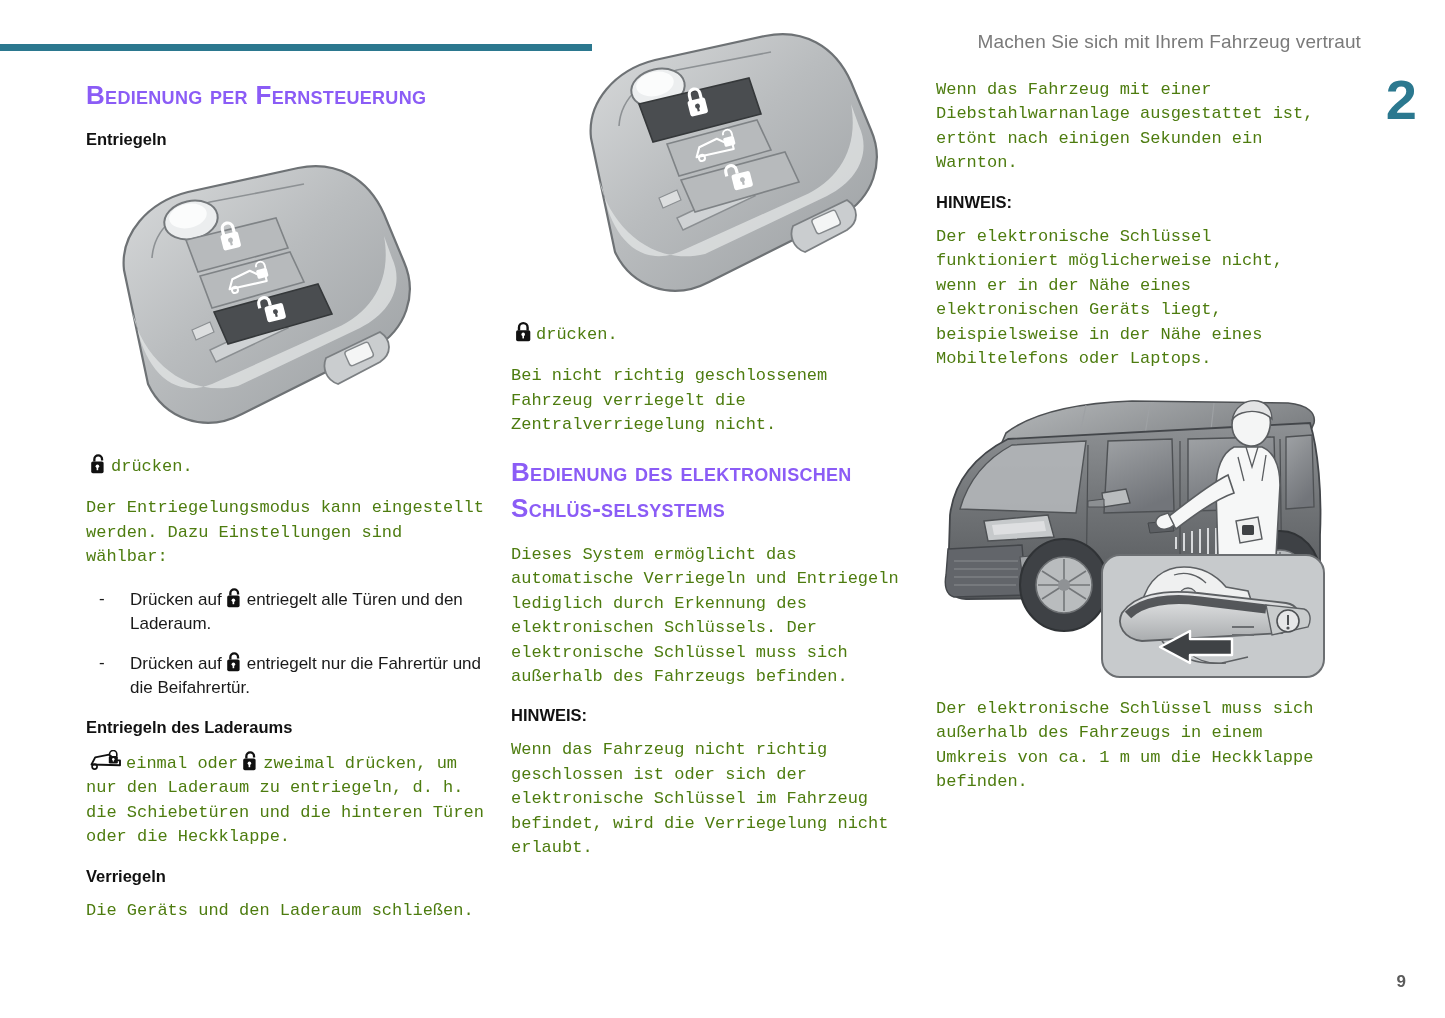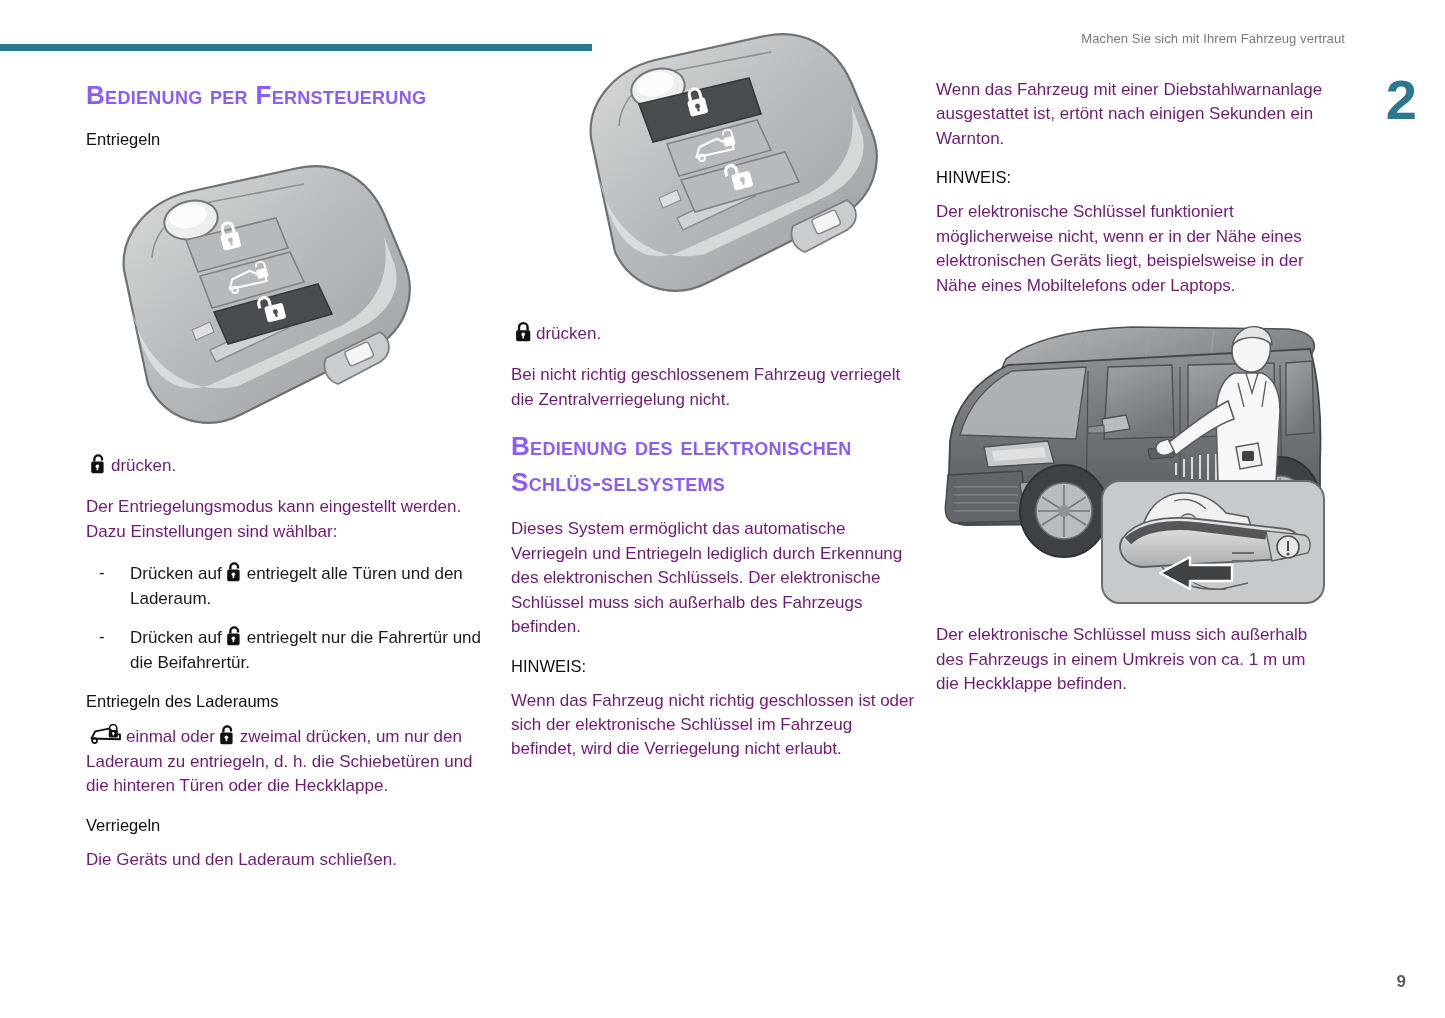--- a/index.html
+++ b/index.html
@@ -20,23 +20,23 @@
   #top-rule {
     position: absolute;
     left: 0;
     top: 44px;
     width: 592px;
     height: 7px;
     background: #2b788f;
   }
   #running-head {
     position: absolute;
-    right: 100px;
+    right: 84px;
     top: 31px;
-    font-size: 13px;
+    font-size: 19px;
     color: #7a7a7a;
     letter-spacing: .1px;
     white-space: nowrap;
   }
   #chapter-number {
     position: absolute;
     right: 28px;
     top: 72px;
     font-size: 56px;
     font-weight: bold;
@@ -66,29 +66,30 @@
     font-size: 26px;
     font-weight: bold;
     font-variant: small-caps;
     letter-spacing: .3px;
     line-height: 1.38;
     margin: 0 0 16px 0;
     color: #8b5cf6;
   }
   h2.sub {
     font-size: 16.5px;
-    font-weight: normal;
+    font-weight: bold;
     margin: 0 0 13px 0;
     color: #111;
   }
   p.body {
     font-size: 17px;
     line-height: 1.44;
     margin: 0 0 17px 0;
-    color: #701a75;
+    color: #4d7c0f;
+    font-family: Liberation Mono, monospace;
   }
   p.body:last-child { margin-bottom: 0; }
 
   ul.dashlist {
     list-style: none;
     margin: 0 0 17px 0;
     padding: 0;
   }
   ul.dashlist li {
     position: relative;

